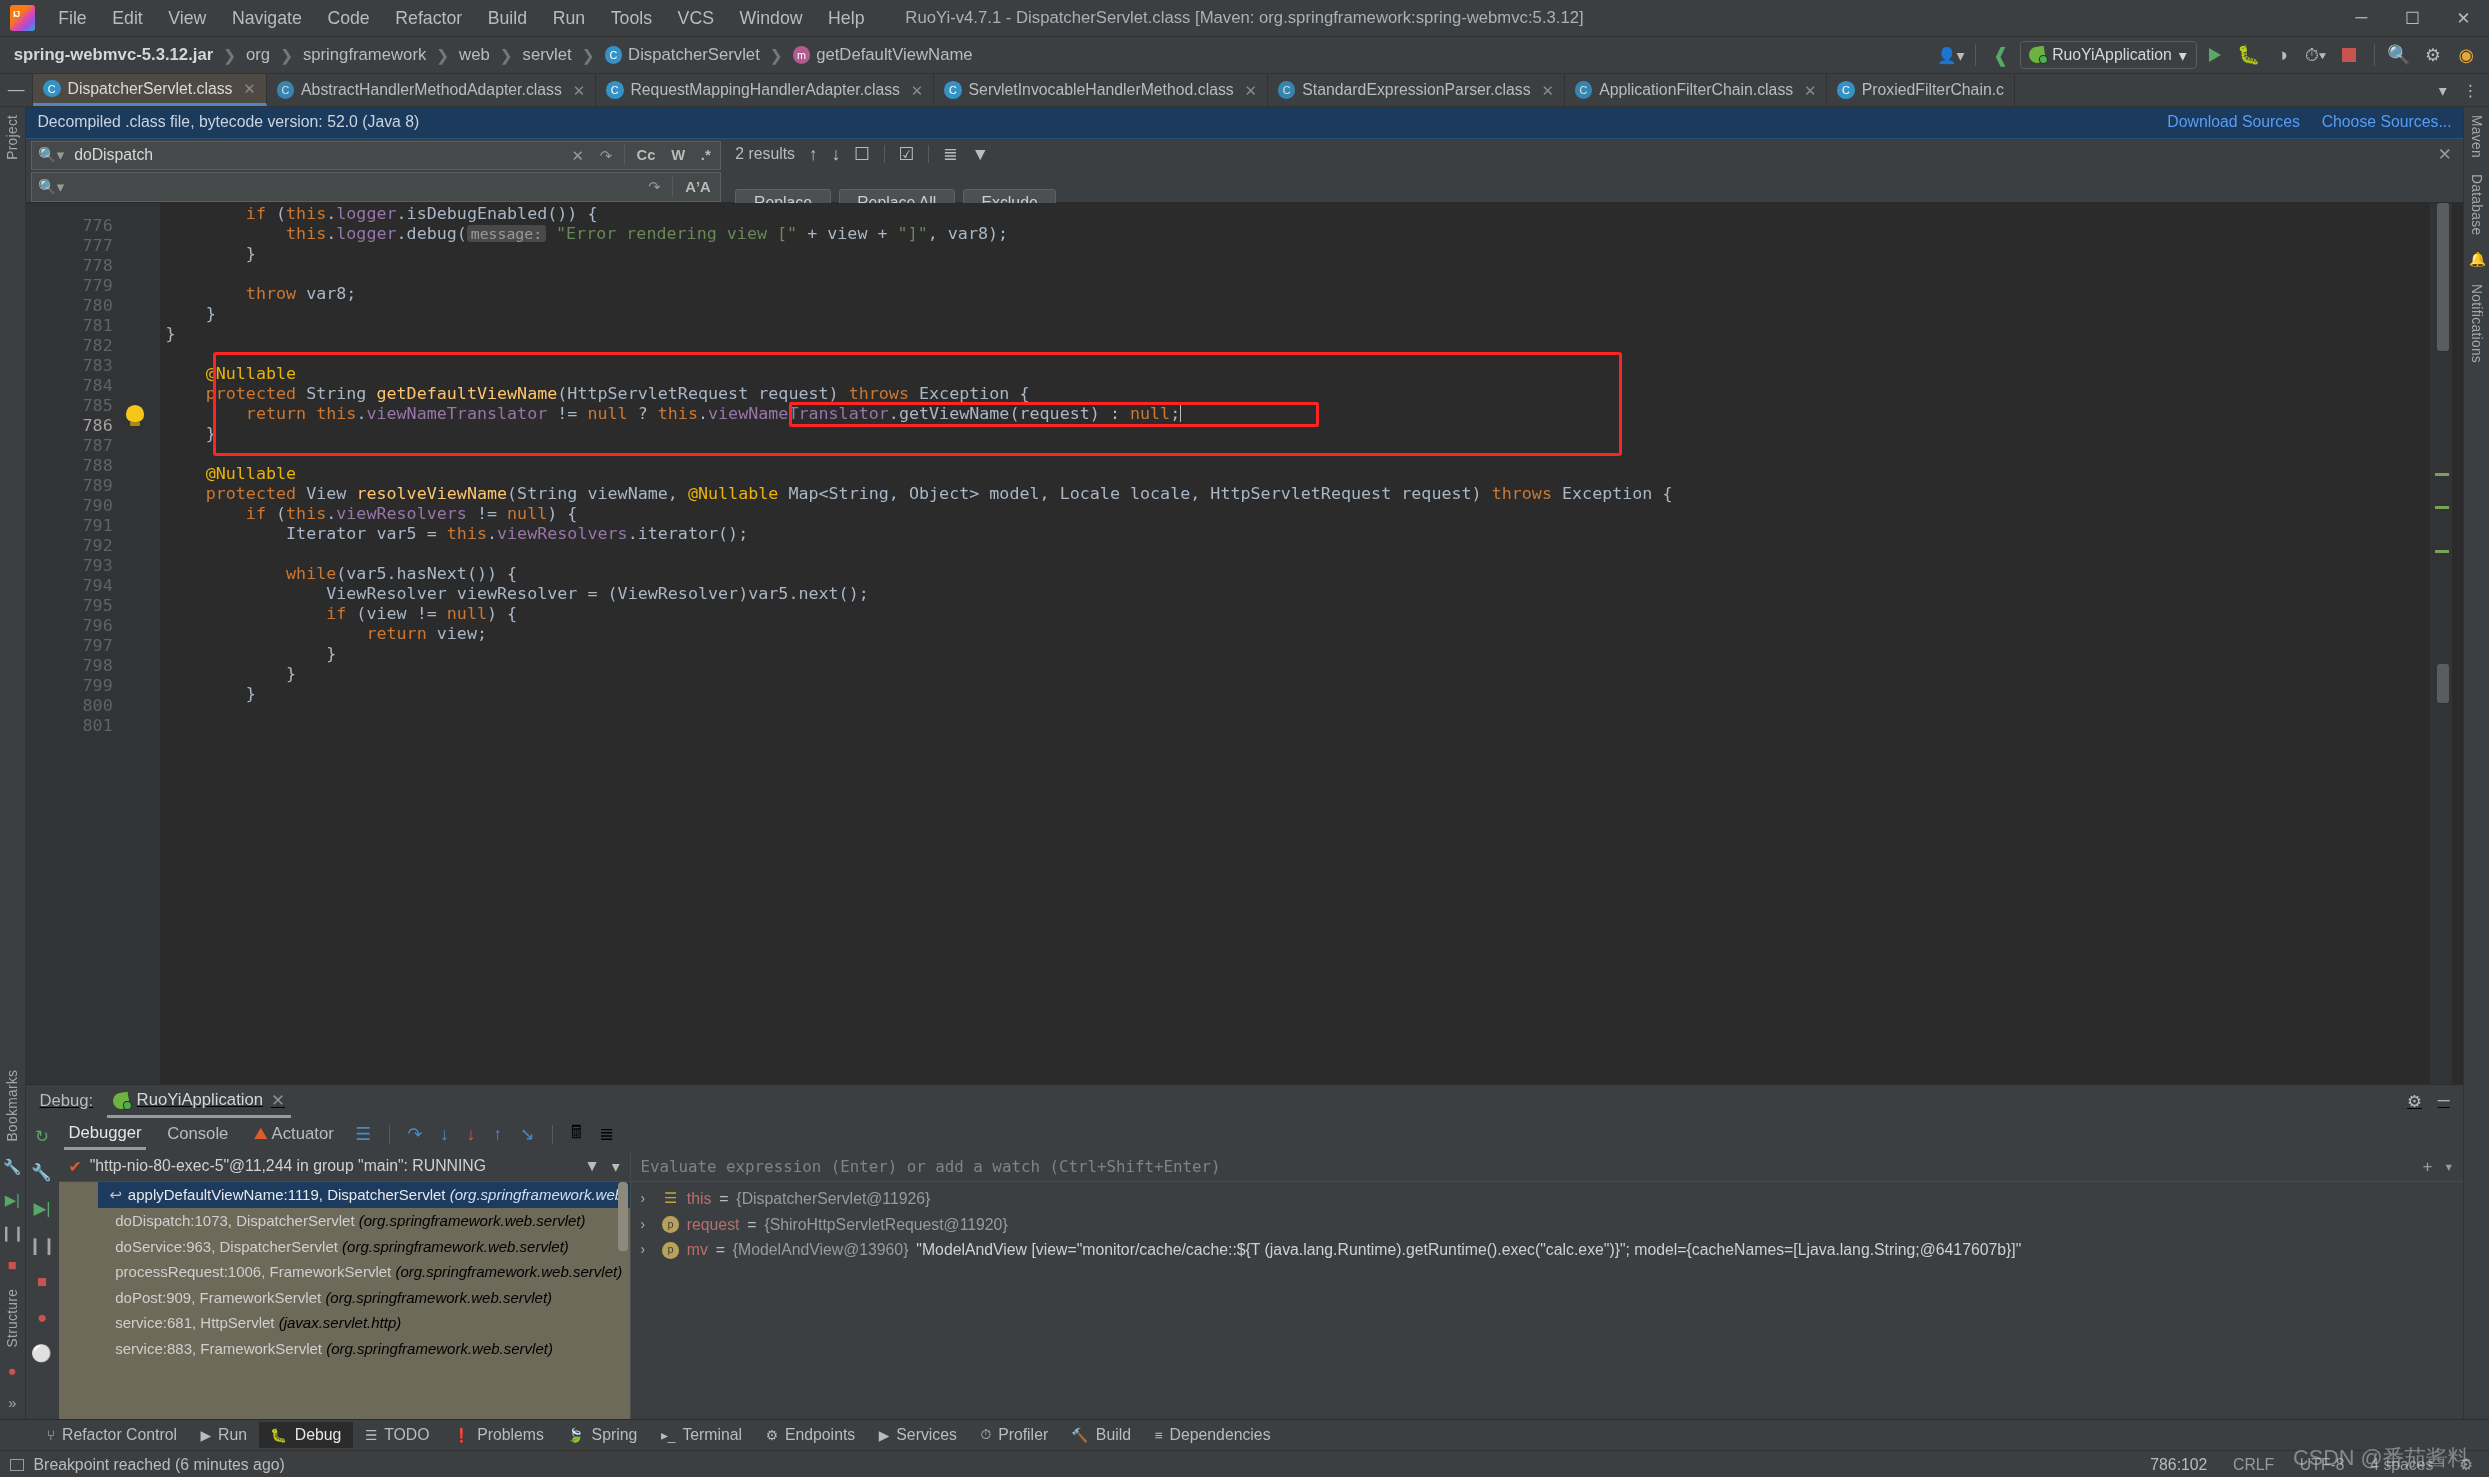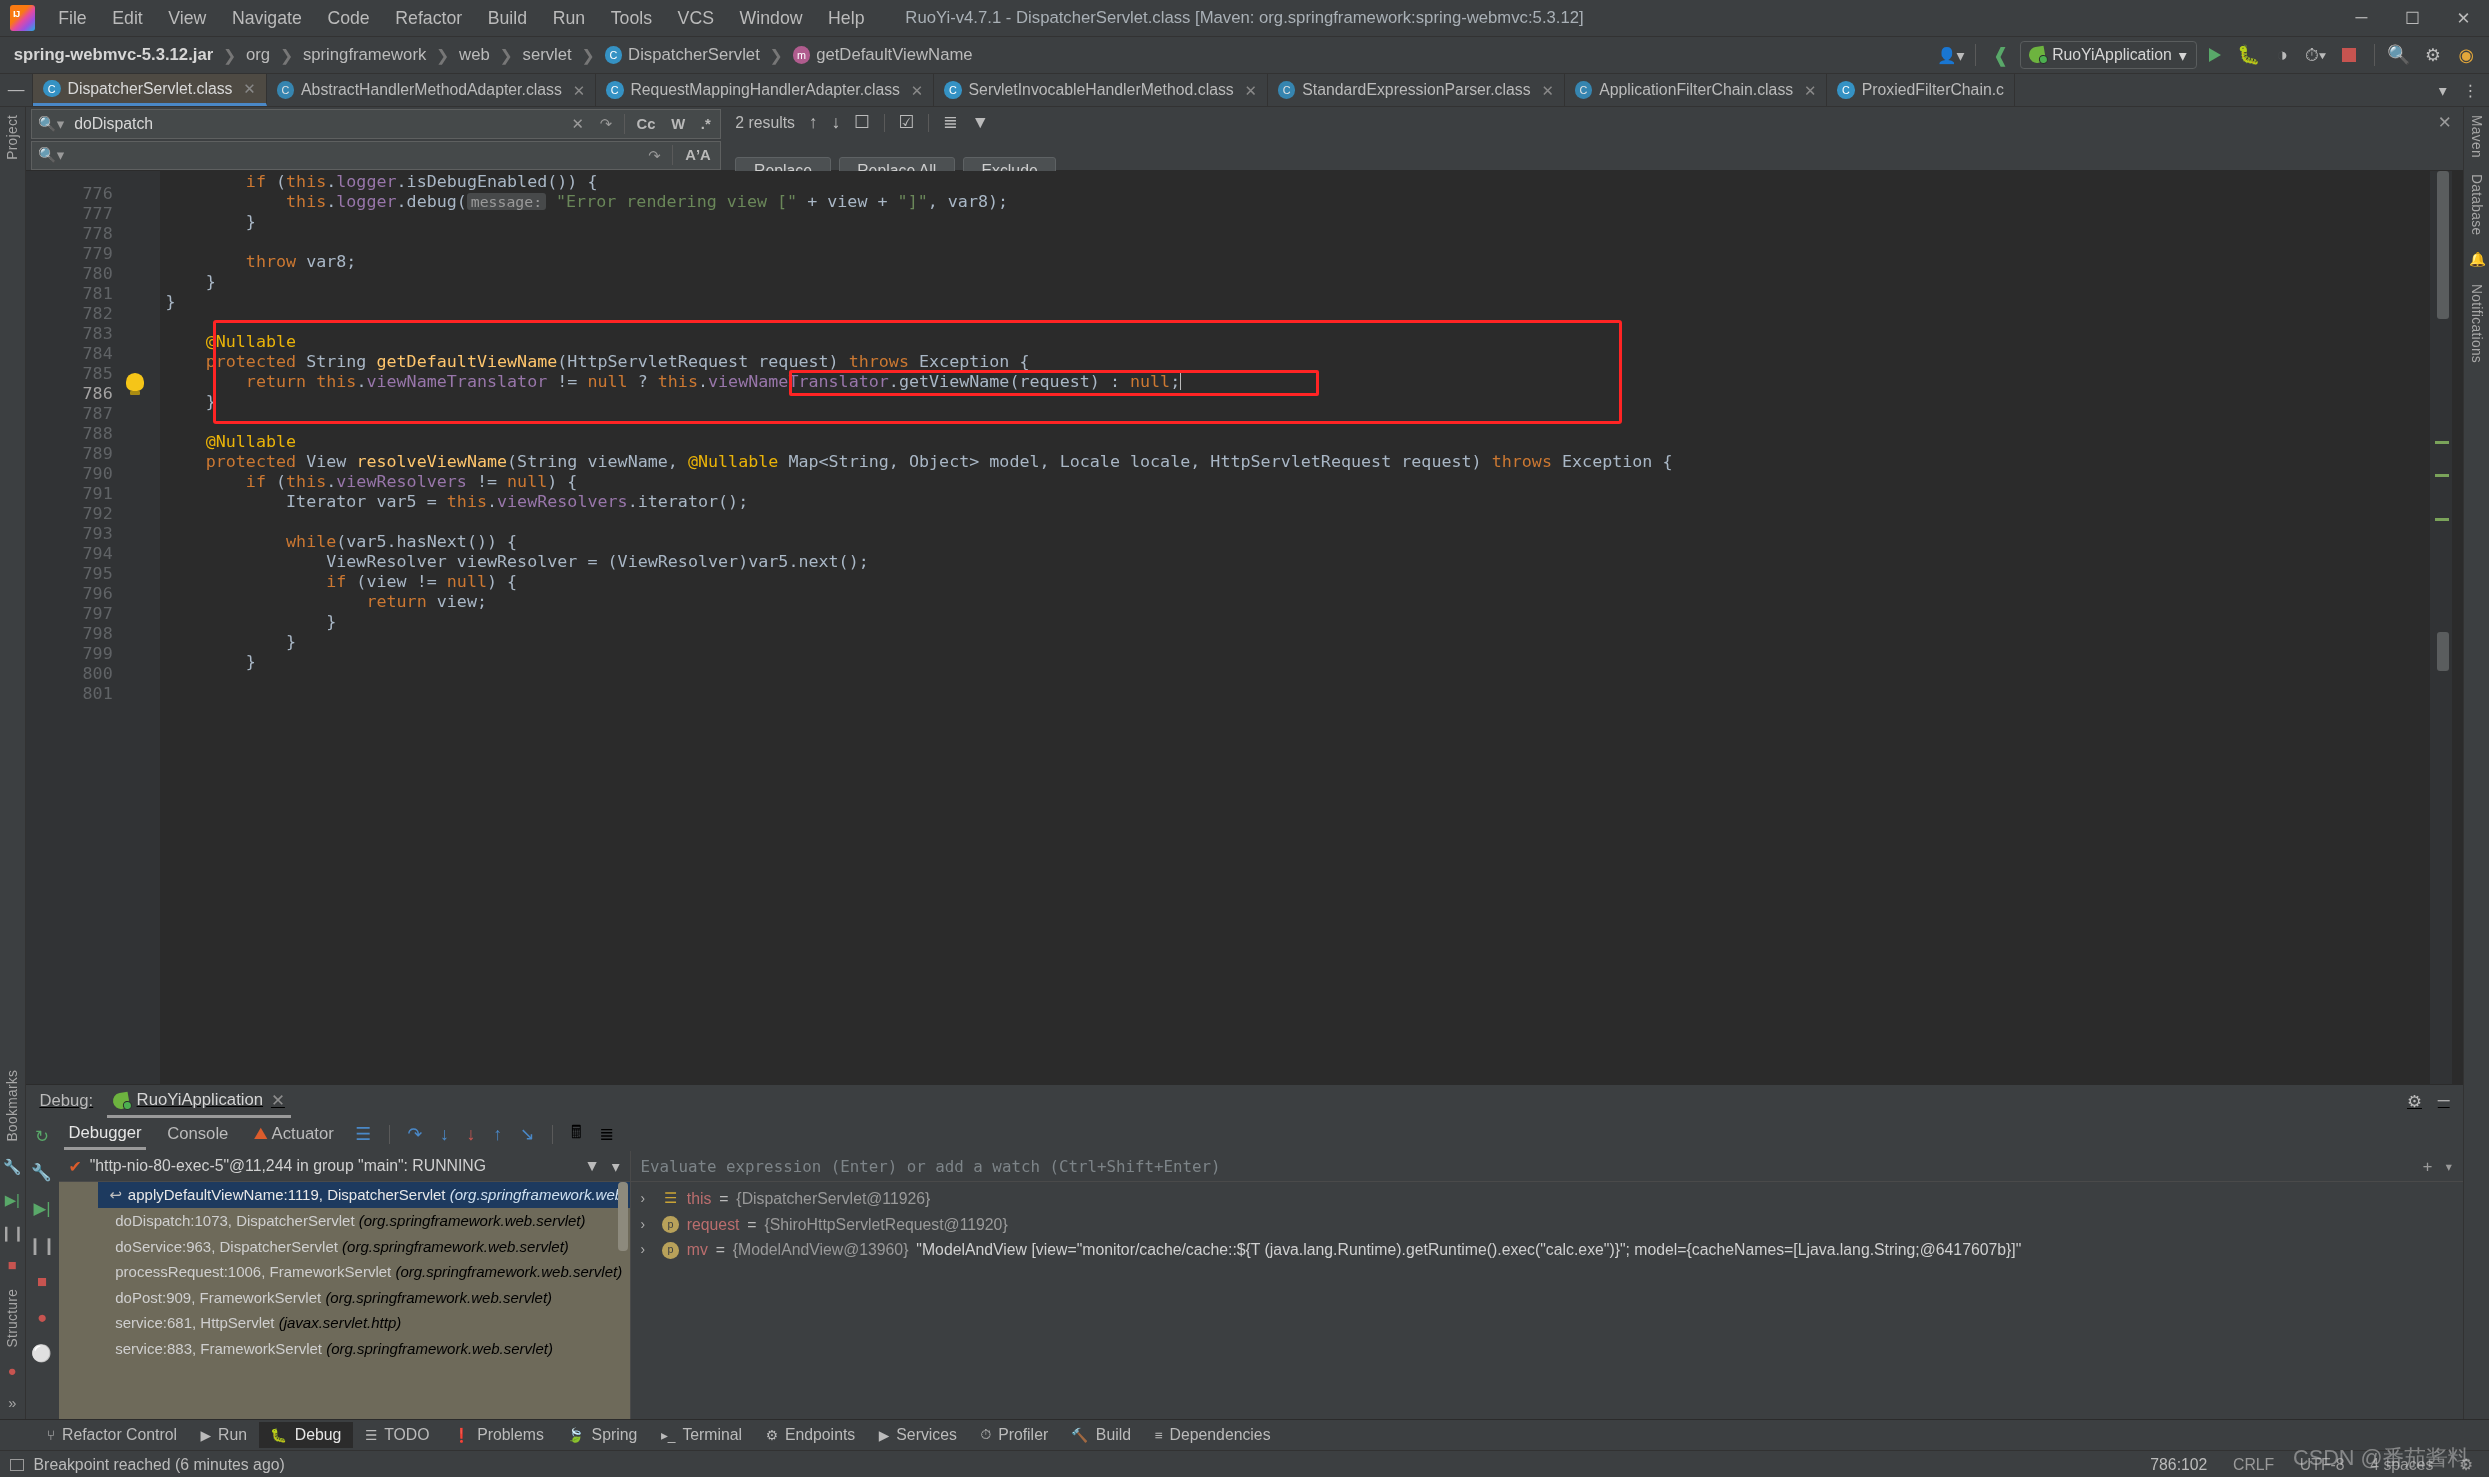--- a/index.html
+++ b/index.html
@@ -428,20 +428,27 @@
       <div class="rail-ic" style="color:#59a869;">▶|</div>
       <div class="rail-ic">❙❙</div>
       <div class="rail-ic" style="color:#c75450;">■</div>
       <div class="rail-txt rot180">Structure</div>
       <div class="rail-ic" style="color:#c75450;">●</div>
       <div class="rail-ic">»</div>
     </div>
 
     <div class="center">
 
+      <div class="notif">
+        <span>Decompiled .class file, bytecode version: 52.0 (Java 8)</span>
+        <span class="right">
+          <a href="#">Download Sources</a>
+          <a href="#">Choose Sources...</a>
+        </span>
+      </div>
 
       <div class="findpanel">
         <div class="findrow">
           <div class="findfield">
             <span class="magn">🔍▾</span>
             <input type="text" value="doDispatch" style="">
             <span class="ff-ic">✕</span>
             <span class="ff-ic">↷</span>
             <span style="width:1px;height:19.7px;background:#5a5a5a;"></span>
             <span class="ff-ic bold">Cc</span>

